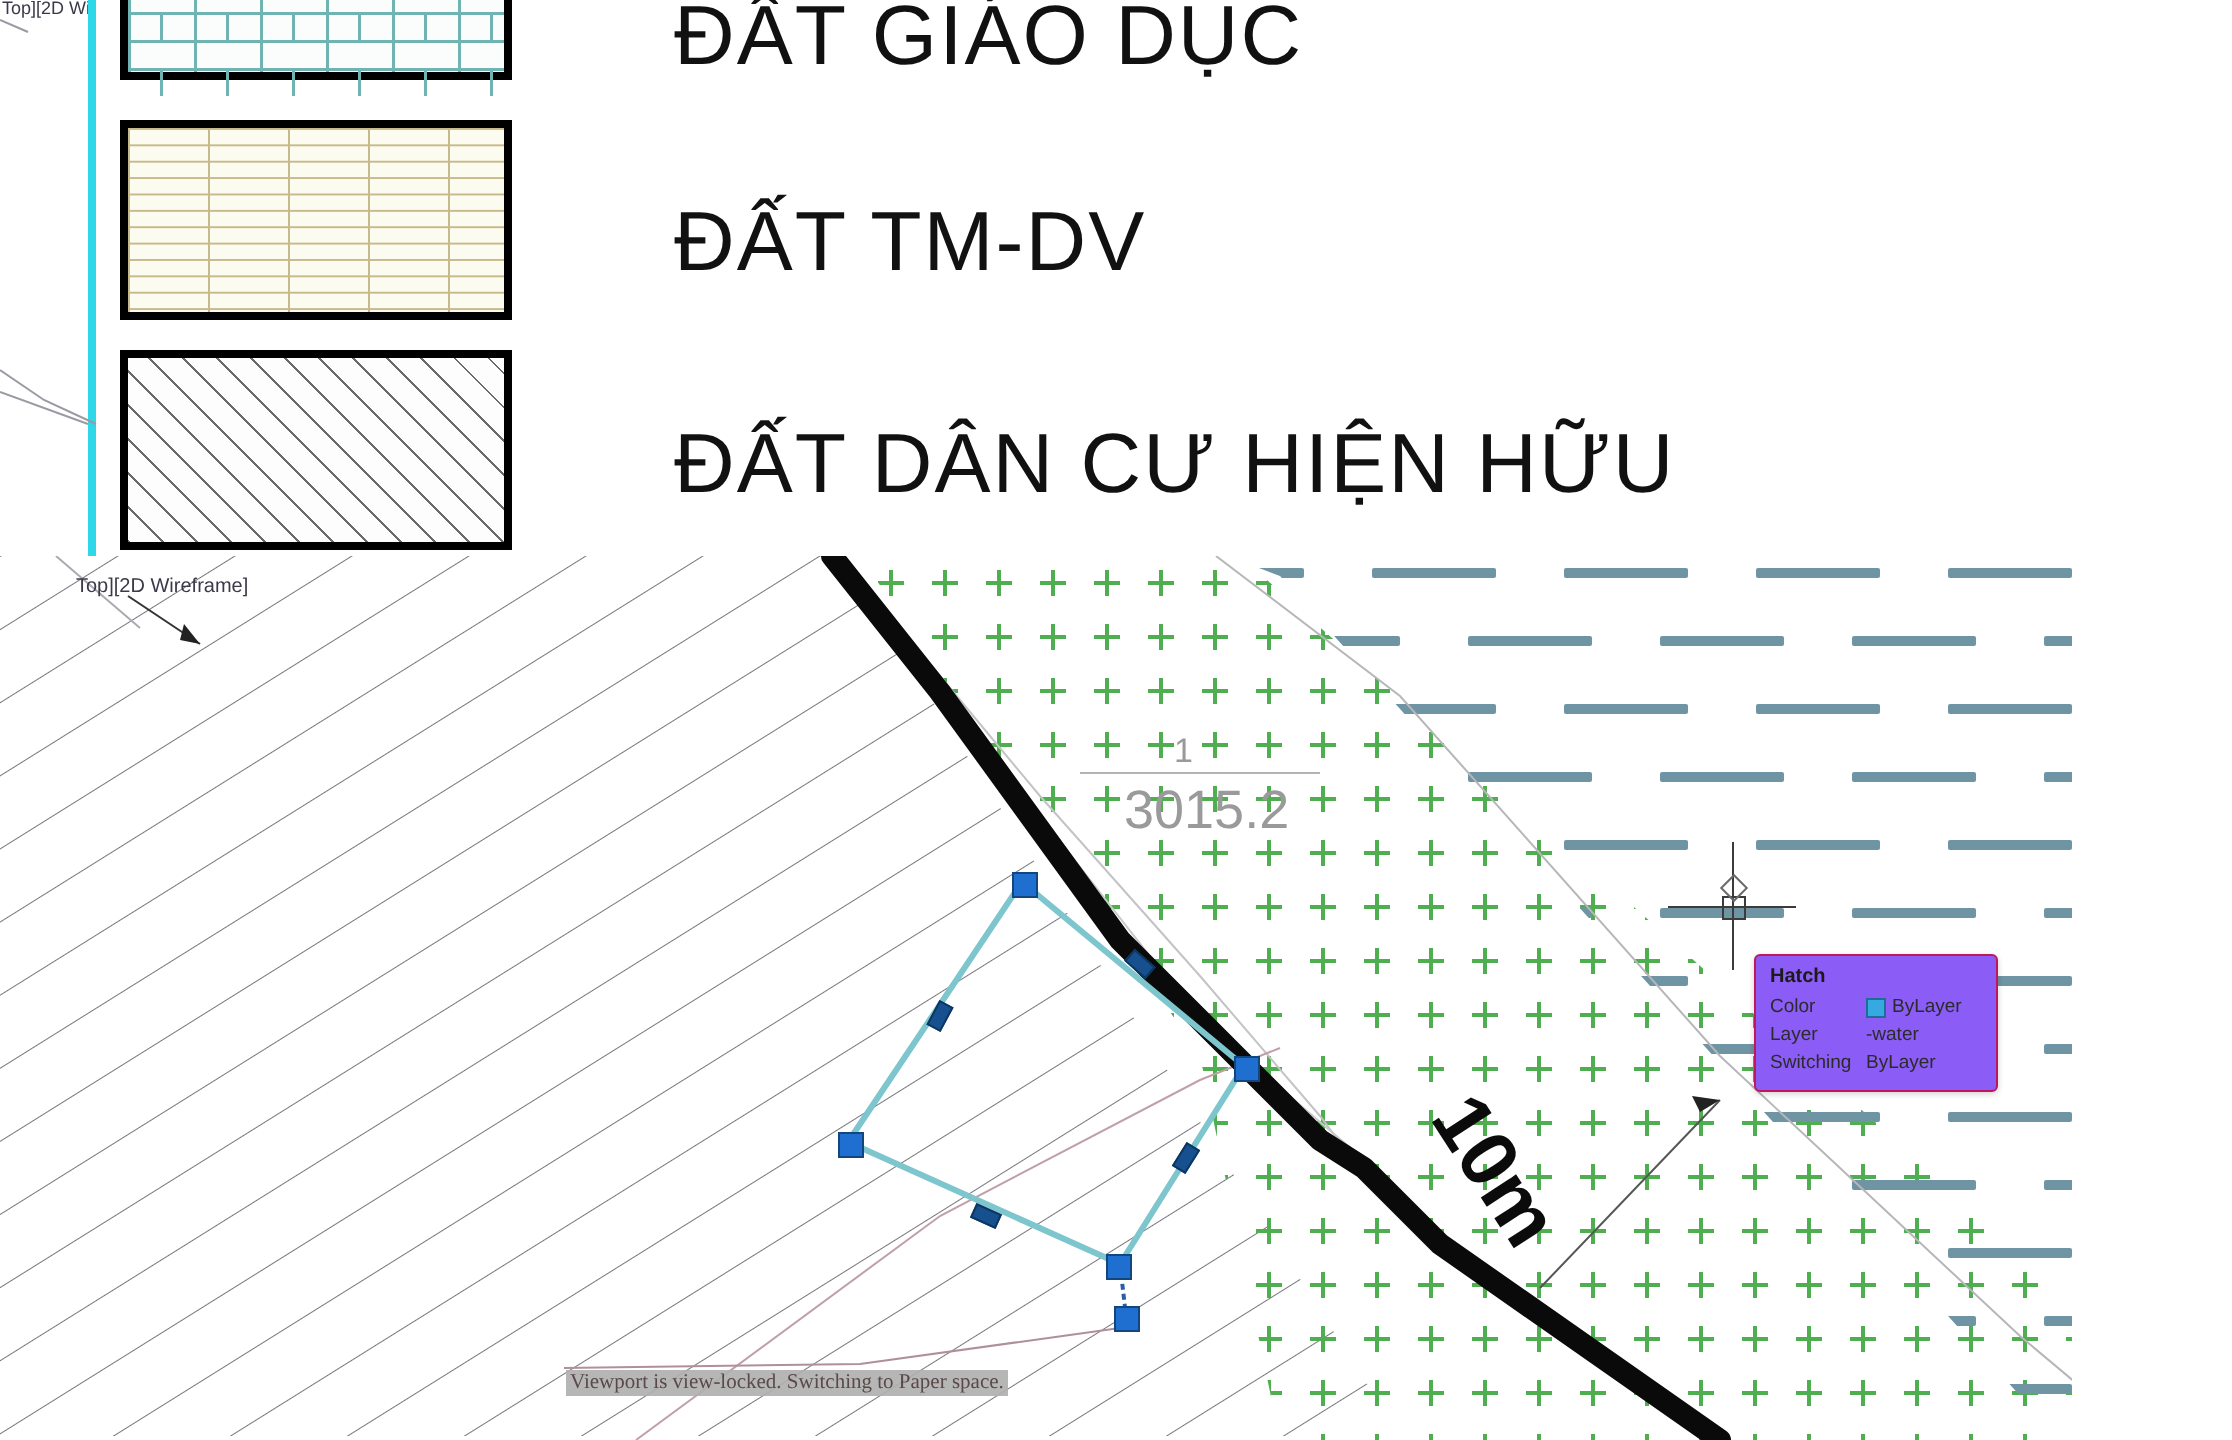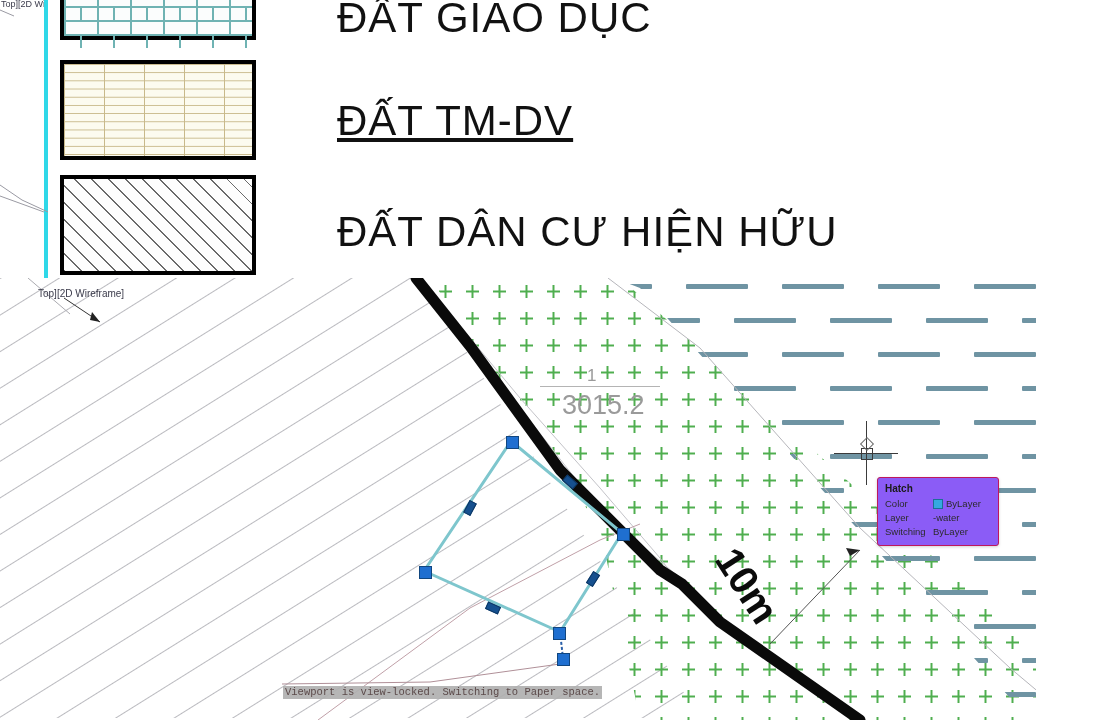--- a/index.html
+++ b/index.html
@@ -37,21 +37,21 @@
       linear-gradient(to bottom,#c8b98a 0 1px,transparent 1px),
       linear-gradient(to right,#c8b98a 0 1px,transparent 1px);
     background-size:100% 8.2px, 40px 100%;}
 
   
   #sw-diag{top:175px;height:100px;
     background-color:#fdfdfd;
     background-image:repeating-linear-gradient(45deg,#6a6a6a 0 1px,transparent 1px 12px);}
 
   .lg1{top:-6px;}
-  .lg2{top:97px;text-decoration:underline;}
+  .lg2{top:97px;}
   .lg3{top:208px;}
 
   
   #paper-vpbar{position:absolute;left:44px;top:0;width:4px;height:278px;background:#2fd8e8;}
   #paper-tag{position:absolute;left:1px;top:-1px;font-size:9px;color:#3a3a4a;
       font-family:"Liberation Sans",sans-serif;white-space:nowrap;}
 
   
   #viewport{position:absolute;left:0;top:278px;width:1116px;height:442px;overflow:hidden;background:#ffffff;}
   #vp-inner{position:absolute;left:0;top:0;width:1036px;height:442px;overflow:hidden;}
@@ -78,21 +78,21 @@
      font-family:Liberation Sans, sans-serif;}
   #tooltip .tt-title{font-size:10px;font-weight:700;color:#1b1b1b;margin-bottom:3px;}
   #tooltip .tt-row{display:flex;font-size:9.5px;color:#2b2b2b;line-height:14px;}
   #tooltip .tt-k{width:48px;flex:none;}
   #tooltip .tt-v{display:flex;align-items:center;gap:3px;justify-content:flex-end;}
   #tooltip .colorchip{display:inline-block;width:8px;height:8px;background:#35a9e0;border:1px solid #1c6e96;}
 
   
   #cmdline{position:absolute;left:283px;top:681px;}
   #cmdline .cl{display:inline-block;background:#b0b0b0;color:#4d3a3a;
-      font-family:Liberation Mono, monospace;font-size:10.5px;line-height:13px;
+      font-family:Liberation Serif, serif;font-size:10.5px;line-height:13px;
       padding:0 2px;white-space:nowrap;opacity:.92;}
   #cmdline .row{margin-bottom:2px;}
 
   
   #model-tag{position:absolute;left:38px;top:288px;font-size:10px;color:#3a3a4a;
       font-family:"Liberation Sans",sans-serif;white-space:nowrap;}
 
   
   .dimtxt{position:absolute;color:#9a9a9a;font-family:"Liberation Sans",sans-serif;white-space:nowrap;}
   #dim-11{left:587px;top:366px;font-size:17px;}

